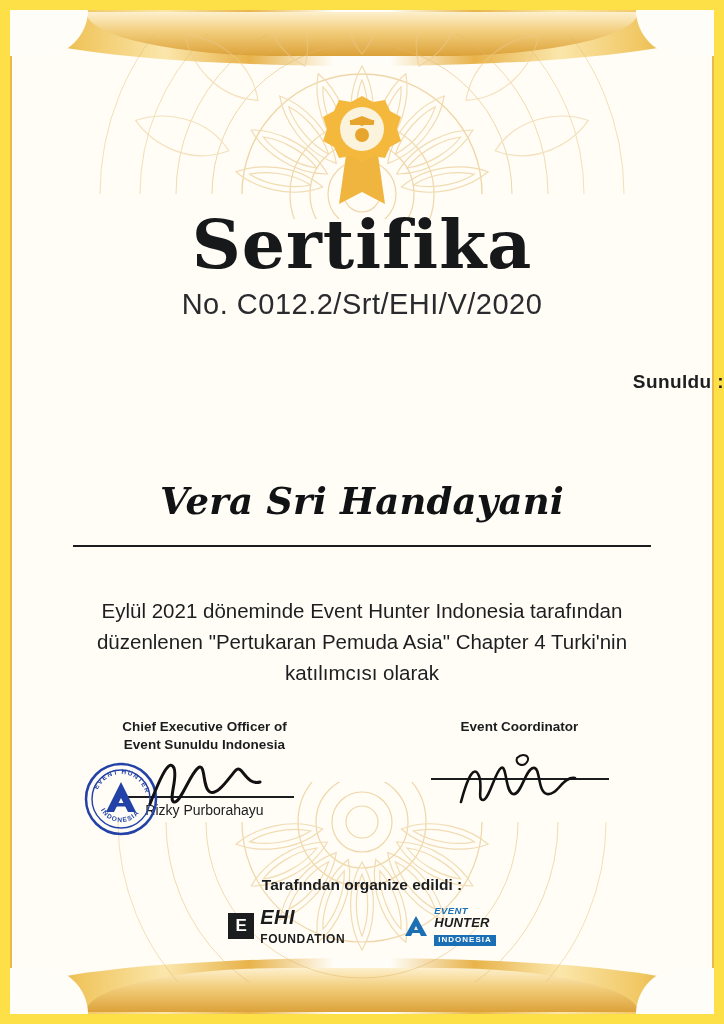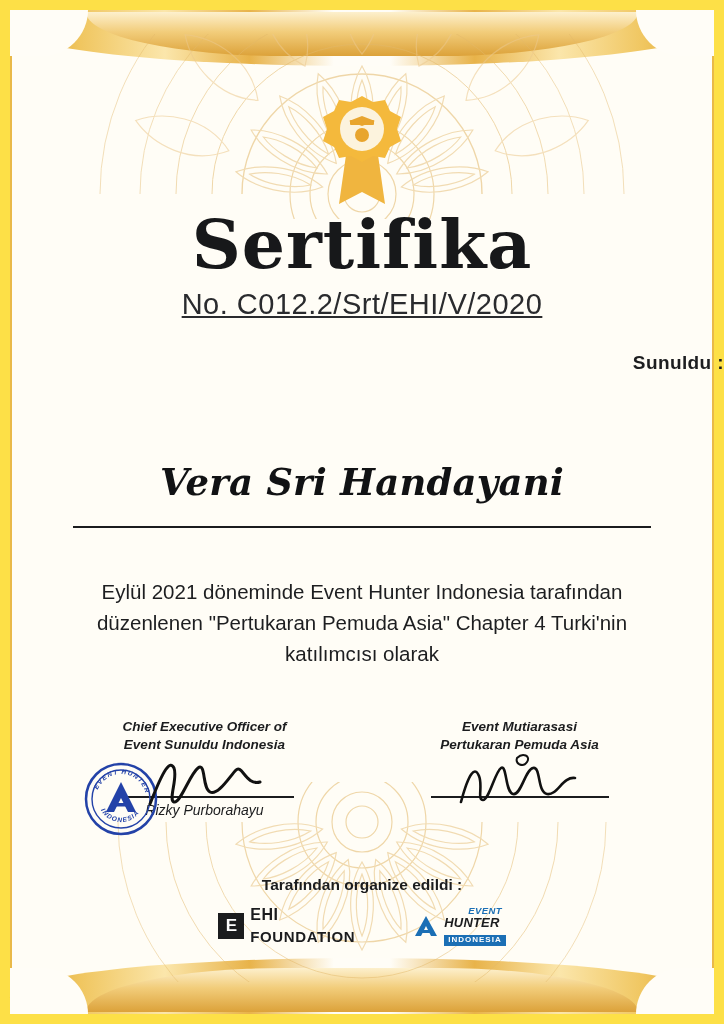--- a/index.html
+++ b/index.html
@@ -85,22 +85,21 @@
     font-size: 68px;
     letter-spacing: 1px;
     color: #17181a;
     line-height: 1;
     margin: 0 0 10px 0;
   }
   .cert-no {
     font-size: 29px;
     color: #2a2b2e;
     letter-spacing: .5px;
-    margin: 0 0 31px 0;
-    text-decoration: underline;
+    margin: 0 0 50px 0;
   }
   .presented {
     font-size: 19px;
     font-weight: 700;
     color: #1d1e20;
     letter-spacing: .4px;
     margin: 0 0 86px 0;
     text-align: right;
   }
   .recipient {
@@ -125,21 +124,20 @@
     color: #1d1e20;
   }
 
   
   .signatures {
     position: absolute;
     top: 718px; left: 0; right: 0;
     display: flex;
     justify-content: space-between;
     padding: 0 72px;
-    font-style: italic;
   }
   .sig-block { width: 265px; text-align: center; position: relative; }
   .sig-role {
     font-size: 13.5px;
     font-weight: 700;
     color: #1b1c1e;
     line-height: 1.35;
     margin-bottom: 42px;
   }
   .sig-line {
@@ -185,25 +183,25 @@
   .logo-ehi .mark {
     width: 26px; height: 26px;
     background: #1b1c1e;
     color: #fff;
     font-weight: 700;
     font-size: 17px;
     display: flex; align-items: center; justify-content: center;
     font-family: "Liberation Sans", sans-serif;
   }
   .logo-ehi .words { text-align: left; line-height: 1; }
-  .logo-ehi .w1 { font-size: 16px; font-weight: 700; color: #1b1c1e; letter-spacing: .5px; }
-  .logo-ehi .w2 { font-size: 15px; font-weight: 700; color: #1b1c1e; letter-spacing: .6px; margin-top: 6px; }
+  .logo-ehi .w1 { font-size: 20px; font-weight: 700; color: #1b1c1e; letter-spacing: .5px; font-style: italic; }
+  .logo-ehi .w2 { font-size: 12px; font-weight: 700; color: #1b1c1e; letter-spacing: .6px; margin-top: 6px; }
   .logo-hunter { display: flex; align-items: center; gap: 5px; }
   .logo-hunter .words { text-align: left; line-height: 1.05; }
-  .logo-hunter .h1 { font-size: 9.5px; font-weight: 700; color: #1b6fb5; font-style: italic; letter-spacing: .4px; padding-left: 24px; }
+  .logo-hunter .h1 { font-size: 9.5px; font-weight: 700; color: #1b6fb5; font-style: italic; letter-spacing: .4px; }
   .logo-hunter .h2 { font-size: 13px; font-weight: 700; color: #1b1c1e; font-style: italic; letter-spacing: .2px; }
   .logo-hunter .h3 { font-size: 8px; font-weight: 700; color: #fff; background: #1b6fb5; padding: 1px 4px; letter-spacing: 1px; display:inline-block; margin-top:1px;}
 </style>
 </head>
 <body>
 
 <div class="certificate">
 
   <div class="outer-border"></div>
   <div class="inner-tint"></div>
@@ -340,22 +338,21 @@
         <path d="M40 52 C54 16 60 8 64 16 C68 26 58 48 64 50 C70 52 80 22 88 16
                  C96 10 92 36 100 40 C108 44 120 24 126 18 C132 12 136 34 150 30" fill="none" stroke="#111" stroke-width="3" stroke-linecap="round"></path>
       </svg>
 
       <div class="sig-line"></div>
       <div class="sig-name">Rizky Purborahayu</div>
     </div>
 
     <div class="sig-block">
       <div class="sig-role">
-        <div>Event Mutiarasasi</div>
-        <div>Pertukaran Pemuda Asia</div>
+        <div>Event Coordinator</div>
       </div>
 
       <svg class="scribble" viewBox="0 0 190 62">
         <path d="M36 50 C44 20 50 14 54 24 C58 34 52 48 58 48 C64 48 70 20 76 16
                  C82 12 80 40 88 42 C96 44 100 18 108 16 C116 14 112 40 122 42
                  C132 44 138 24 150 26" fill="none" stroke="#111" stroke-width="2.6" stroke-linecap="round"></path>
         <path d="M92 6 C98 0 106 4 102 10 C98 16 90 12 92 6 Z" fill="none" stroke="#111" stroke-width="2"></path>
       </svg>
 
       <div class="sig-line"></div>

